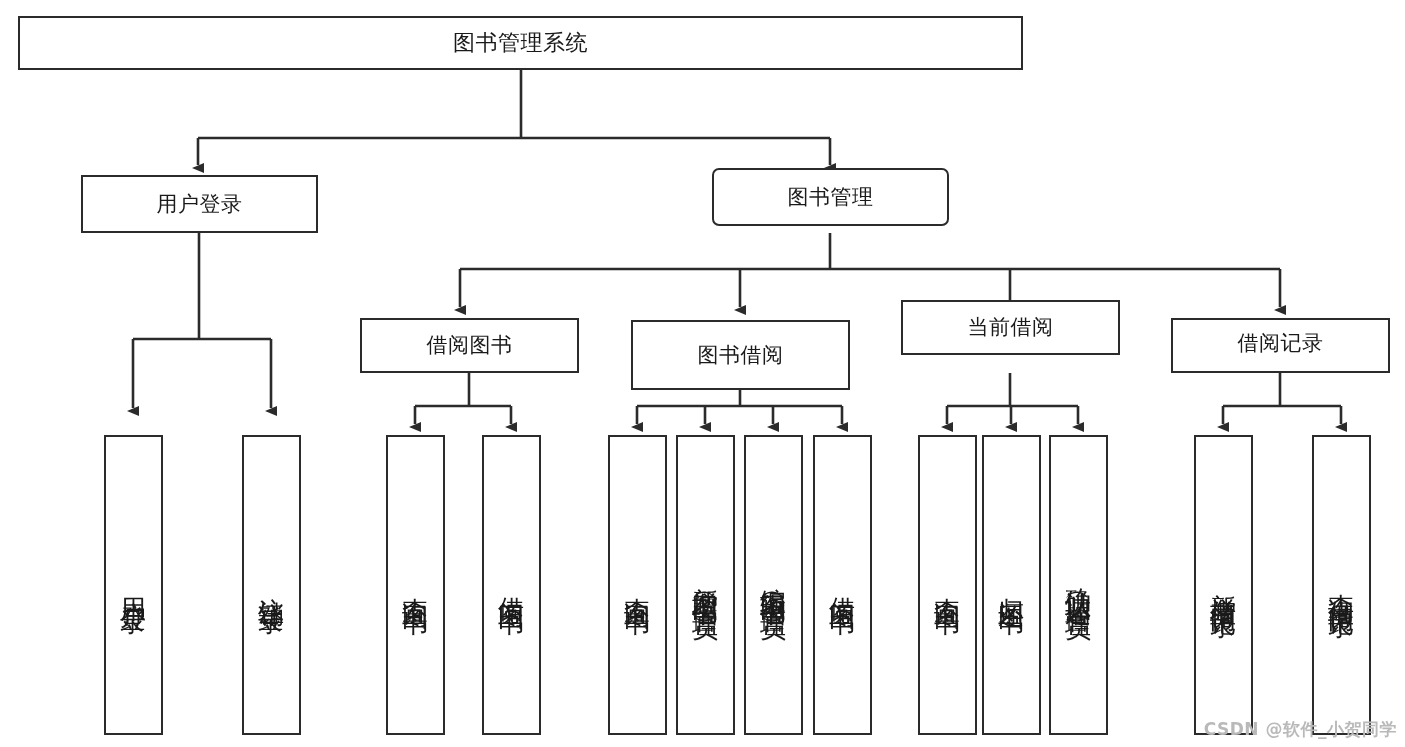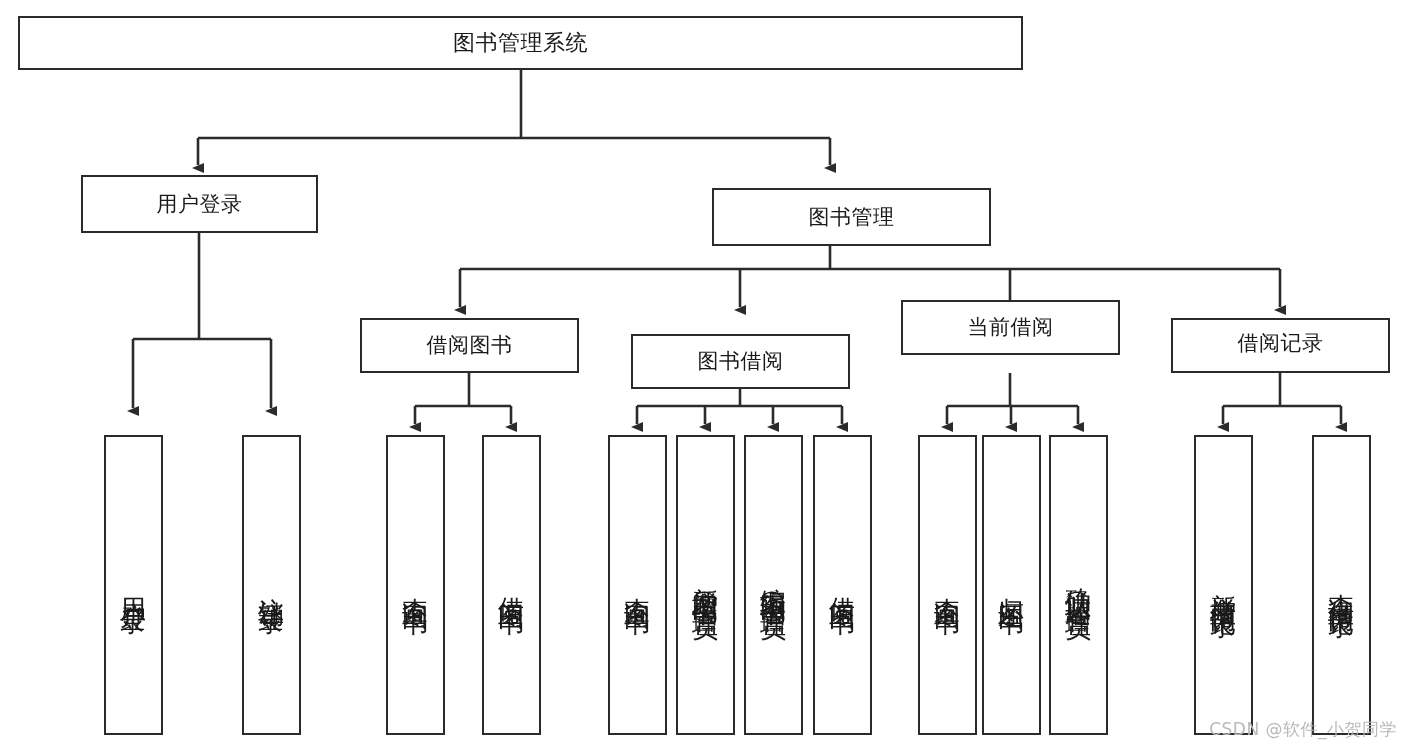--- a/index.html
+++ b/index.html
@@ -63,20 +63,21 @@
   .node.l3 .lbl { font-size: 21px; }
   #watermark {
     position: absolute;
     right: 8px;
     bottom: 6px;
     font-size: 17px;
     color: #b9b9b9;
     letter-spacing: 0.5px;
     white-space: nowrap;
     user-select: none;
+    font-weight: bold;
   }
 </style>
 </head>
 <body>
 
 <div id="stage">
 
   <svg id="wires" viewBox="0 0 1405 747" xmlns="http://www.w3.org/2000/svg">
     <defs>
       <marker id="arrow" markerWidth="10" markerHeight="12" refX="2" refY="6" orient="auto" markerUnits="userSpaceOnUse">
@@ -131,29 +132,29 @@
   </svg>
 
   <div class="node horiz root" style="left:18px; top:16px; width:1005px; height:54px;">
     <span class="lbl">图书管理系统</span>
   </div>
 
   <div class="node horiz l2" style="left:81px; top:175px; width:237px; height:58px;">
     <span class="lbl">用户登录</span>
   </div>
 
-  <div class="node horiz l2" style="left:712px; top:188px; width:279px; height:58px;">
+  <div class="node horiz l2" style="left:712px; top:168px; width:237px; height:58px;border-radius:7px;">
     <span class="lbl">图书管理</span>
   </div>
 
   <div class="node horiz l3" style="left:360px; top:318px; width:219px; height:55px;">
     <span class="lbl">借阅图书</span>
   </div>
 
-  <div class="node horiz l3" style="left:631px; top:334px; width:219px; height:55px;">
+  <div class="node horiz l3" style="left:631px; top:320px; width:219px; height:70px;">
     <span class="lbl">图书借阅</span>
   </div>
 
   <div class="node horiz l3" style="left:901px; top:300px; width:219px; height:55px;">
     <span class="lbl">当前借阅</span>
   </div>
 
   <div class="node horiz l3" style="left:1171px; top:318px; width:219px; height:55px;font-family:Liberation Mono, monospace;">
     <span class="lbl">借阅记录</span>
   </div>

